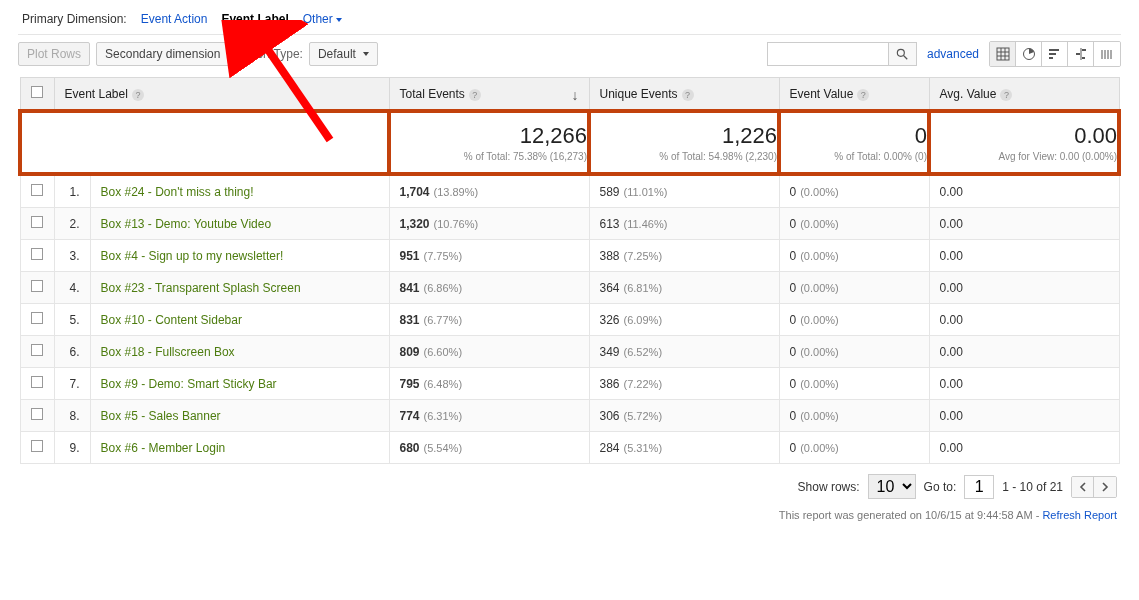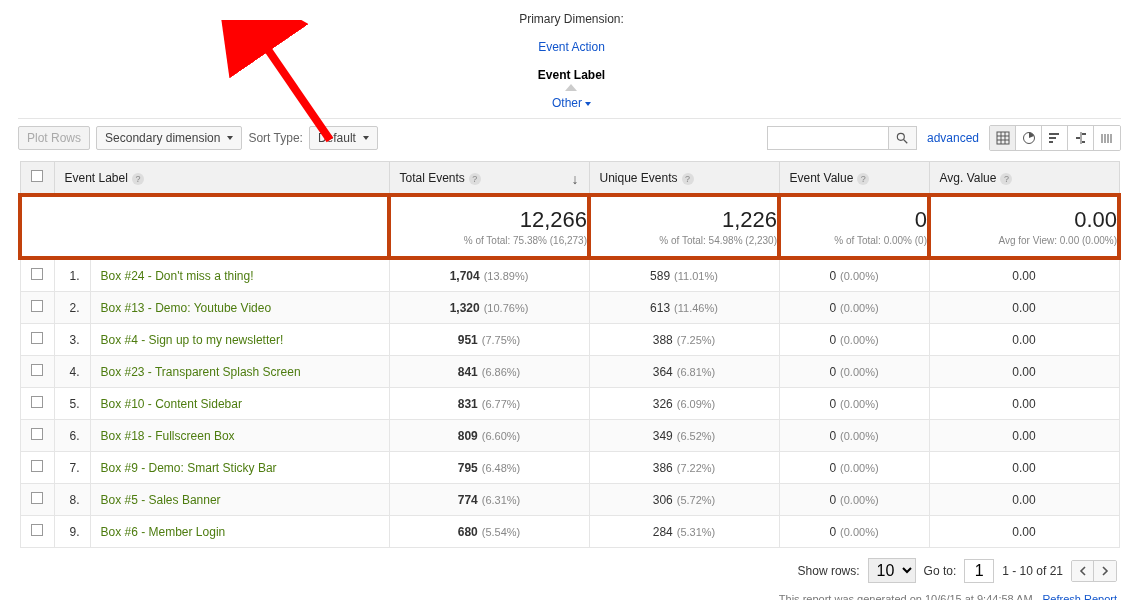--- a/index.html
+++ b/index.html
@@ -5,21 +5,21 @@
   * { box-sizing: border-box; }
   body {
     margin: 0;
     font-family: Arial, Helvetica, sans-serif;
     font-size: 12px;
     color: #333;
     background: #fff;
     width: 1139px;
   }
   .container { padding: 12px 18px 18px 18px; }
-  .dim-row { display: flex; align-items: center; gap: 14px; margin-bottom: 8px; padding-left: 4px; flex-direction: column; }
+  .dim-row { display: flex; align-items: center; gap: 14px; margin-bottom: 8px; padding-left: 4px; }
   .dim-row .label { color: #333; }
   .dim-link { color: #1155cc; cursor: pointer; }
   .dim-active { color: #000; font-weight: bold; position: relative; }
   .dim-active::after {
     content: "";
     position: absolute; left: 50%; transform: translateX(-50%);
     bottom: -9px;
     border-left: 6px solid transparent;
     border-right: 6px solid transparent;
     border-bottom: 7px solid #ccc;
@@ -53,21 +53,21 @@
   th .sort-arrow { position:absolute; right:10px; top:9px; color:#555; font-size:14px;}
   .summary-row td { border:4px solid #c2410c; padding:10px 0; background:#fff; vertical-align:top;}
   .summary-row .big { font-size:22px; color:#222; text-align:right;}
   .summary-row .sub { font-size:10px; color:#888; text-align:right; margin-top:2px;}
   tbody tr.data-row td { border:1px solid #e5e5e5; padding:8px 10px;}
   tbody tr.data-row:nth-child(odd) td { background:#fafafa;}
   td.chk { width:28px; text-align:center;}
   .cb { width:12px; height:12px; border:1px solid #999; display:inline-block; background:#fff; cursor:pointer;}
   td.idx { width:30px; text-align:right; color:#333;}
   td.name { color:#4d7c0f; cursor:pointer;}
-  td.num { text-align:center; color:#333;}
+  td.num { text-align:left; color:#333;}
   td.num .pct { color:#888; font-size:11px; margin-left:4px;}
   td.num .main { font-weight:normal;}
   td.num .main.bold { font-weight:bold; }
   .pager-row { display:flex; justify-content:flex-end; align-items:center; gap:8px; padding:10px 4px; font-size:12px; color:#333;}
   .pager-row select, .pager-row input { border:1px solid #ccc; padding:2px 4px; font-size:16px;}
   .pager-row input { width:30px; text-align:center;}
   .nav-btns { display:flex; border:1px solid #ccc; border-radius:2px; overflow:hidden;}
   .nav-btns .nbtn { width:22px; height:20px; display:flex; align-items:center; justify-content:center; background:#f7f7f7; cursor:pointer; border-right:1px solid #ccc; color:#555;}
   .nav-btns .nbtn:last-child{ border-right:none;}
   .footer-note { text-align:right; color:#777; font-size:11px; padding:0 4px; }

